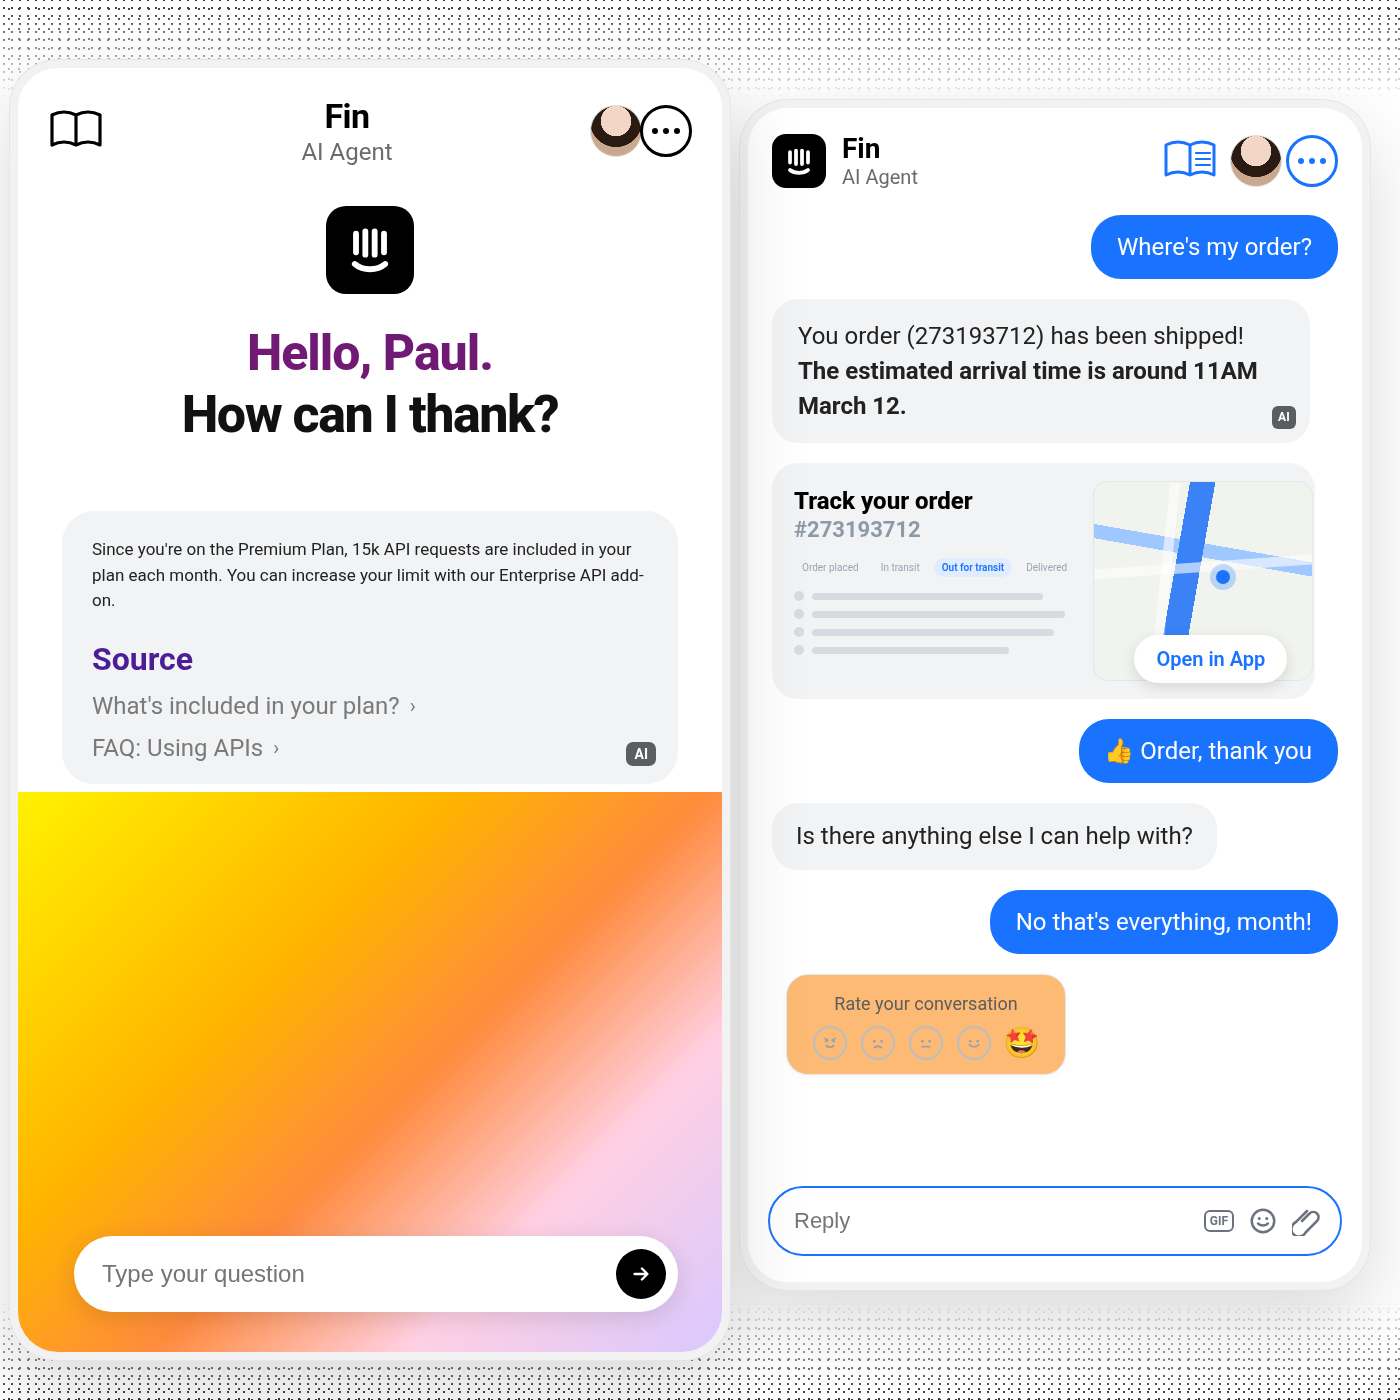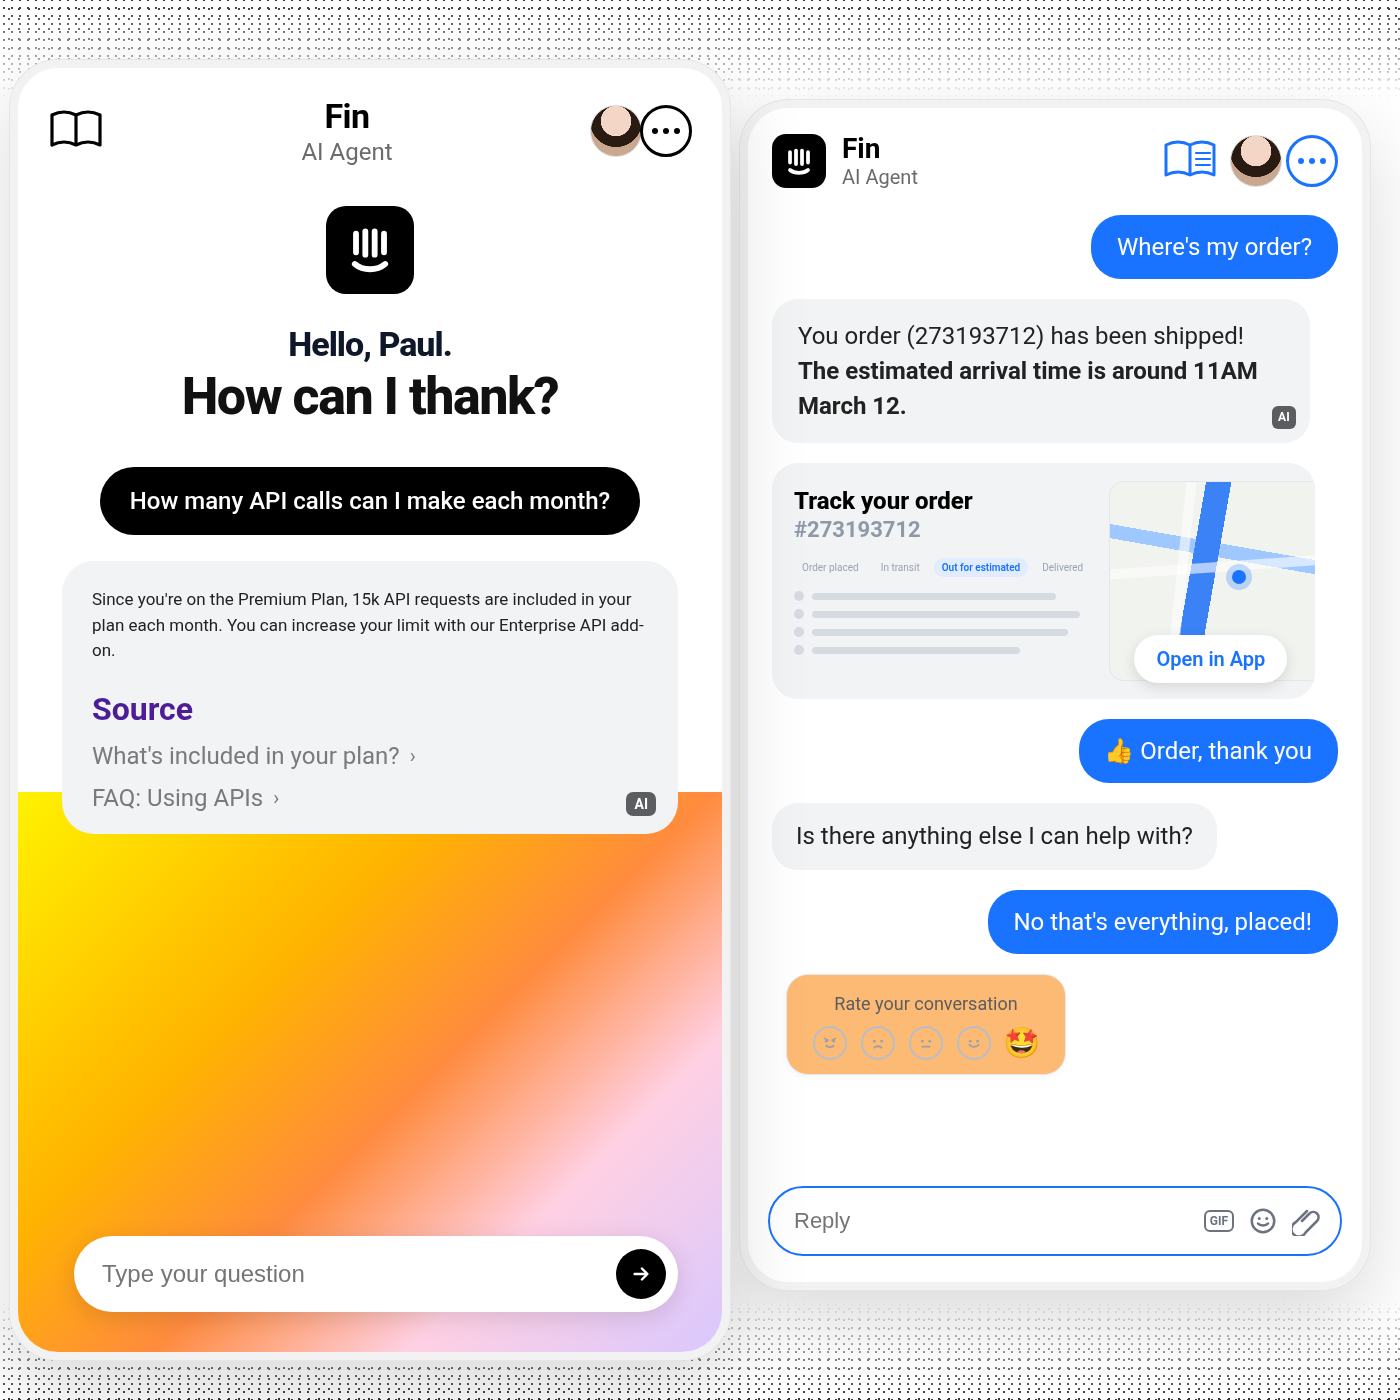--- a/index.html
+++ b/index.html
@@ -64,21 +64,21 @@
   .dots3 { display:flex; gap:5px; }
   .dots3 span { width:6px;height:6px;border-radius:50%;background:#000; }
 
   .l-hero { text-align: center; padding: 30px 30px 10px; }
   .logo-tile {
     width: 88px; height: 88px; background:#000; border-radius:20px;
     display:inline-flex; align-items:center; justify-content:center;
   }
   .logo-tile svg { width: 56px; height: 56px; }
   .hello {
-    font-size: 34px; font-weight: 800; color:#0f172a; letter-spacing:-1px; margin-top: 30px;
+    font-size: 50px; font-weight: 800; color:#701a75; letter-spacing:-1px; margin-top: 30px;
   }
   .how {
     font-size: 52px; font-weight: 800; color:#111; letter-spacing:-1.5px; margin-top: 2px;
   }
 
   .l-body { padding: 30px 44px 0; position: relative; z-index: 2;}
   .pill-user {
     background:#000; color:#fff; font-size:24px; font-weight:500;
     padding: 20px 30px; border-radius: 40px; display:block; width: fit-content;
     margin: 0 auto;
@@ -255,21 +255,21 @@
         <div class="ai-badge sm">AI</div>
       </div>
 
       <div class="track-card">
         <div class="track-info">
           <div class="track-title">Track your order</div>
           <div class="track-num">#273193712</div>
           <div class="track-steps">
             <div class="step">Order placed</div>
             <div class="step">In transit</div>
-            <div class="step active">Out for estimated</div>
+            <div class="step active">Out for transit</div>
             <div class="step">Delivered</div>
           </div>
           <div class="progress-lines">
             <div class="pline">
                 <div class="pdot"></div>
                 <div class="pbar" style="width:82%"></div>
               </div>
             <div class="pline">
                 <div class="pdot"></div>
                 <div class="pbar" style="width:90%"></div>
@@ -285,21 +285,21 @@
           </div>
         </div>
         <div class="map">
             <div class="pin"></div>
           </div>
         <div class="open-app">Open in App</div>
       </div>
 
       <div class="msg-user">👍 Order, thank you</div>
       <div class="msg-ai" style="padding:16px 24px">Is there anything else I can help with?</div>
-      <div class="msg-user">No that's everything, placed!</div>
+      <div class="msg-user">No that's everything, month!</div>
 
       <div class="rate-card">
         <div class="rate-title">Rate your conversation</div>
         <div class="rate-row">
           <div class="face">
               <svg viewBox="0 0 24 24" fill="none">
                 <circle cx="8" cy="10" r="1.5" fill="#9aa1aa"></circle>
                 <circle cx="16" cy="10" r="1.5" fill="#9aa1aa"></circle>
                 <path d="M8 17c2-2 6-2 8 0" stroke="#9aa1aa" stroke-width="2" stroke-linecap="round" transform="rotate(180 12 16)"></path>
                 <path d="M6 7l4 2M18 7l-4 2" stroke="#9aa1aa" stroke-width="1.6" stroke-linecap="round"></path>
@@ -381,21 +381,20 @@
         <svg viewBox="0 0 48 48" fill="none">
             <path d="M12 10v16M20 8v20M28 8v20M36 10v16" stroke="#fff" stroke-width="5" stroke-linecap="round"></path>
             <path d="M11 36c7 6 19 6 26 0" stroke="#fff" stroke-width="5" stroke-linecap="round"></path>
           </svg>
       </div>
       <div class="hello">Hello, Paul.</div>
       <div class="how">How can I thank?</div>
     </div>
 
     <div class="l-body">
-      <div class="pill-user">How many API calls can I make each month?</div>
       <div class="ai-card">
         <div class="answer">Since you're on the Premium Plan, 15k API requests are included in your plan each month. You can increase your limit with our Enterprise API add-on.</div>
         <div class="src-label">Source</div>
         <div class="src-link">
           <span>What's included in your plan?</span>
           <span class="chev">›</span>
         </div>
         <div class="src-link">
           <span>FAQ: Using APIs</span>
           <span class="chev">›</span>

